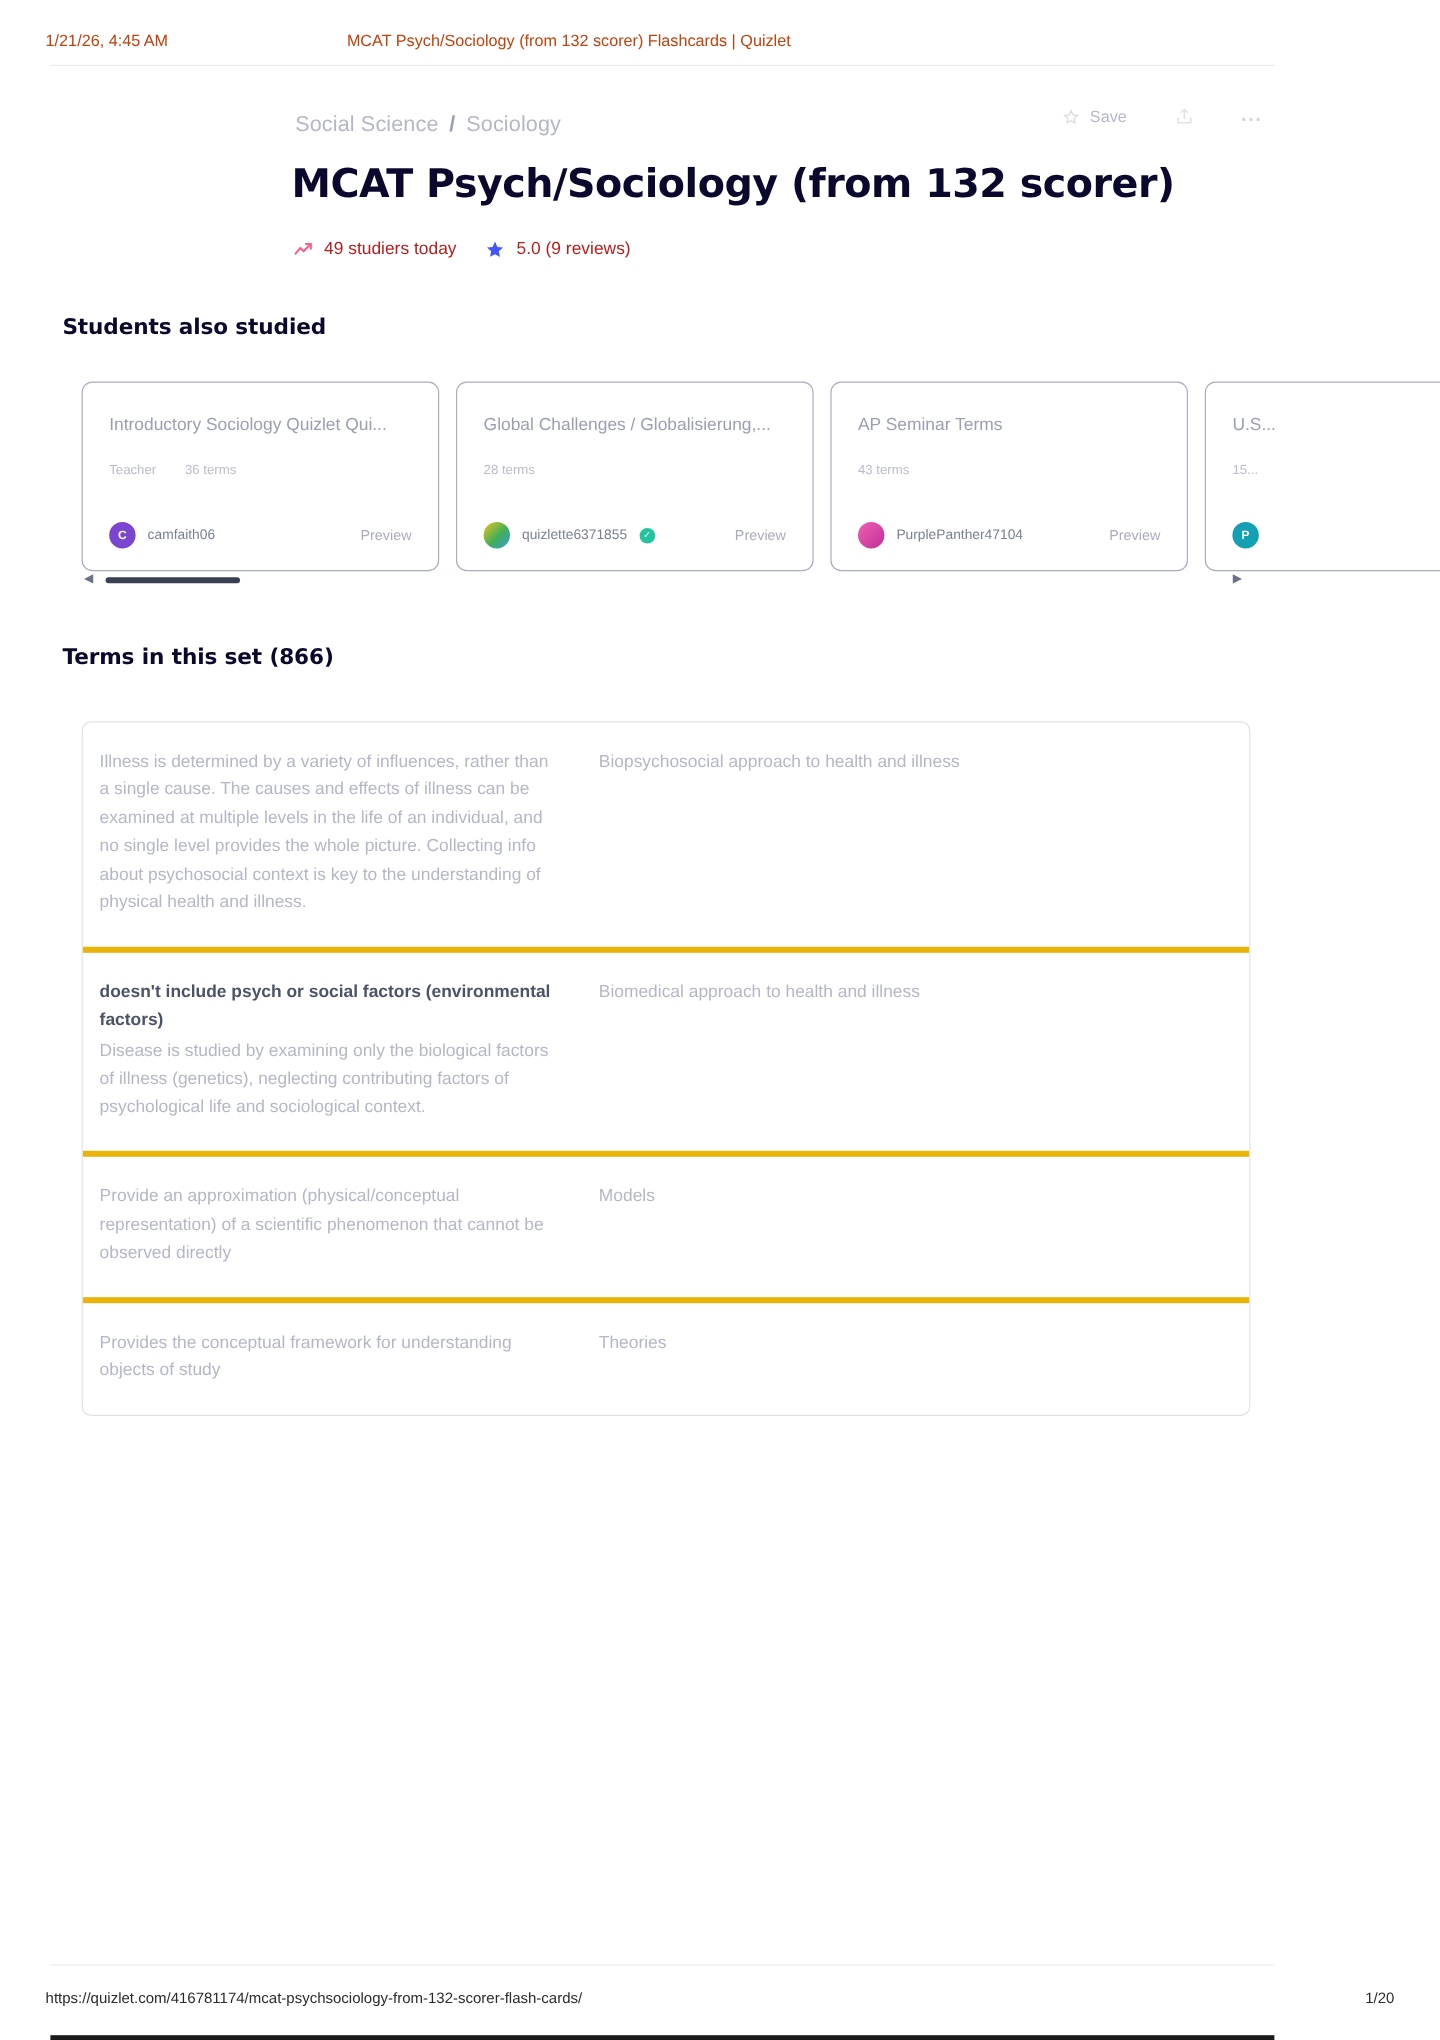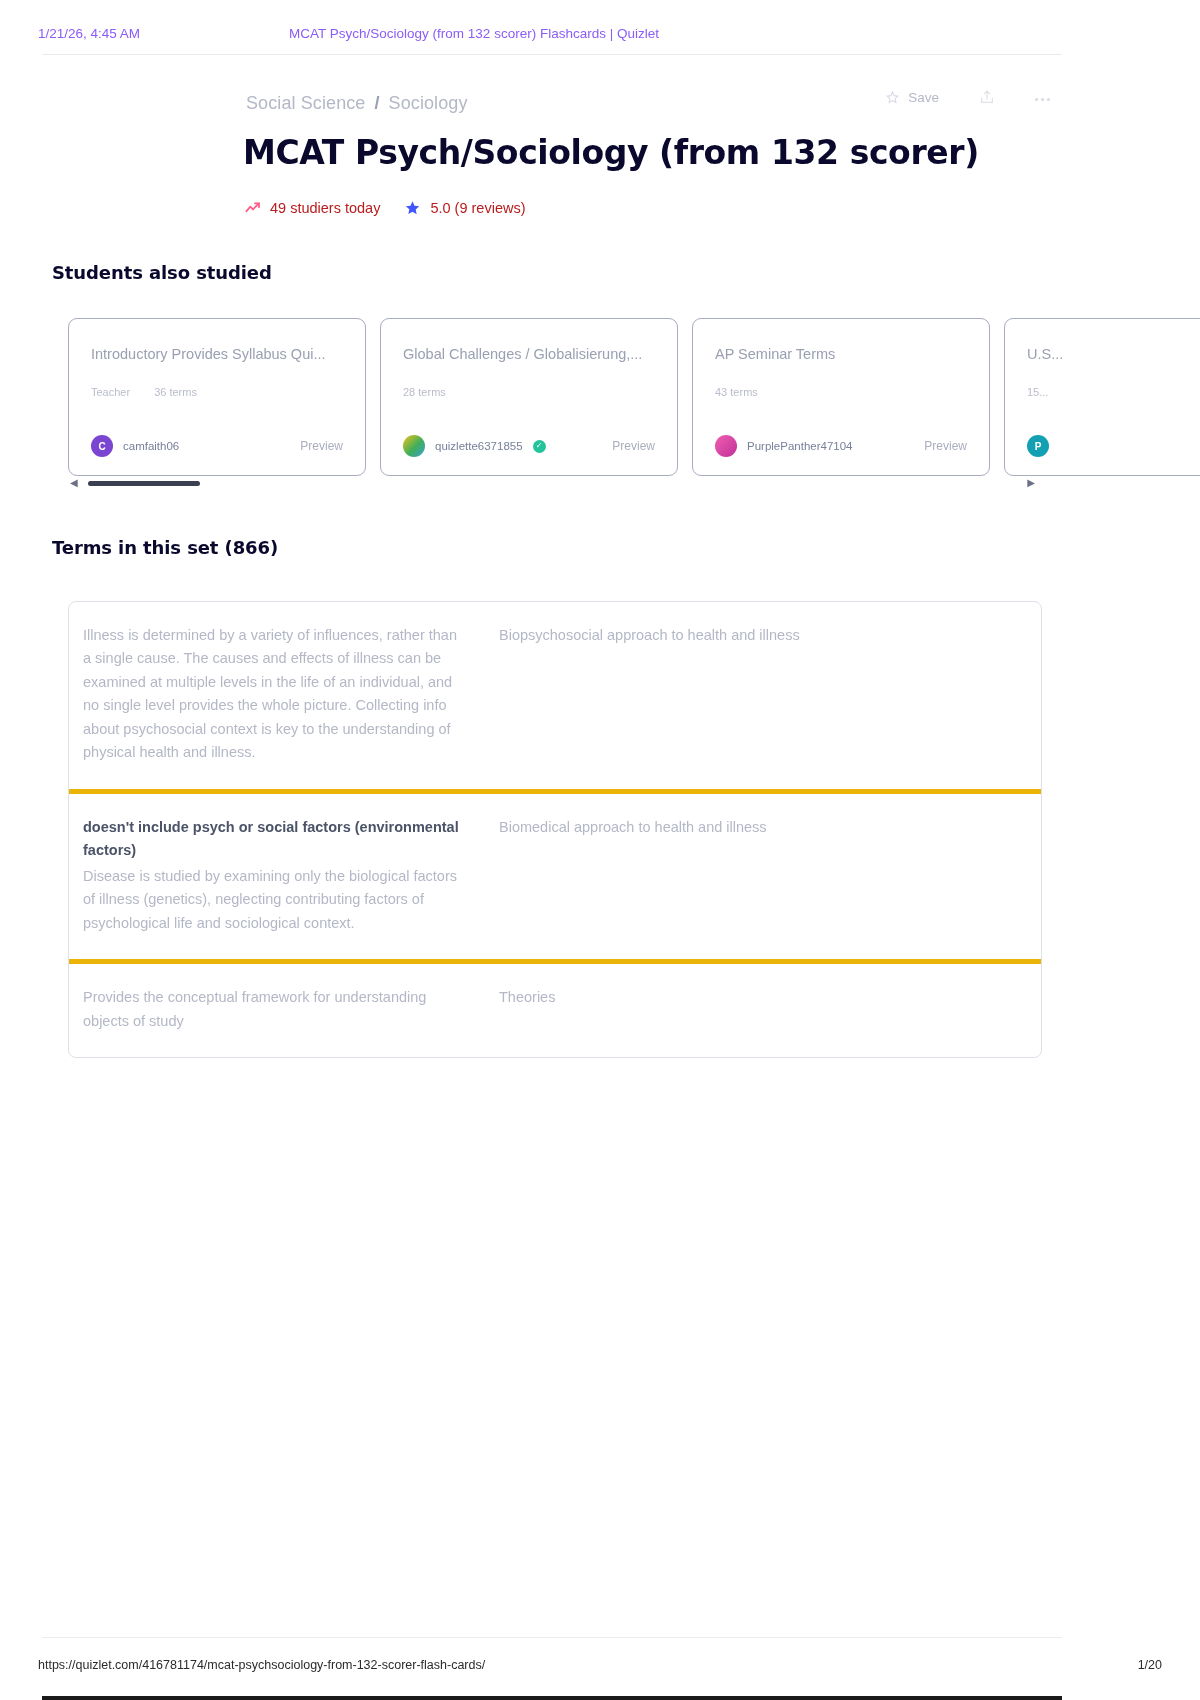--- a/index.html
+++ b/index.html
@@ -9,21 +9,21 @@
     font-family: "Liberation Sans", sans-serif;
     color: #2e3856;
     overflow: hidden;
   }
   .page { position: relative; width: 1200px; height: 1700px; }
 
   
   .print-header {
     position: absolute; top: 26px; left: 0; width: 948px;
     display: flex; align-items: center;
-    font-size: 13.5px; color: #8b5cf6;
+    font-size: 13.5px; color: #c2410c;
     font-family: "Liberation Sans", sans-serif;
   }
   .print-date { margin-left: 38px; white-space: nowrap; }
   .print-title {
     position: absolute; left: 0; right: 0; text-align: center;
     white-space: nowrap;
   }
   .header-rule {
     position: absolute; top: 54px; left: 42px; width: 1020px;
     height: 1px; background: #e9e9ec;
@@ -220,21 +220,21 @@
       </svg>
       <span>5.0 (9 reviews)</span>
     </span>
   </div>
 
   <h2 class="section-title" id="sas-title">Students also studied</h2>
 
   <div class="cards-strip">
 
     <div class="study-card">
-      <div class="sc-title">Introductory Provides Syllabus Qui...</div>
+      <div class="sc-title">Introductory Sociology Quizlet Qui...</div>
       <div class="sc-meta">
         <span>Teacher</span>
         <span>36 terms</span>
       </div>
       <div class="sc-footer">
         <span class="avatar" style="background:#7a45d1">C</span>
         <span class="sc-user">camfaith06</span>
         <span class="sc-preview">Preview</span>
       </div>
     </div>
@@ -296,20 +296,26 @@
     </div>
 
     <div class="term-row">
       <div class="term-def">
         <b>doesn't include psych or social factors (environmental factors)</b>
         <span>Disease is studied by examining only the biological factors of illness (genetics), neglecting contributing factors of psychological life and sociological context.</span>
       </div>
       <div class="term-name">Biomedical approach to health and illness</div>
     </div>
 
+    <div class="term-row">
+      <div class="term-def">
+        <span>Provide an approximation (physical/conceptual representation) of a scientific phenomenon that cannot be observed directly</span>
+      </div>
+      <div class="term-name">Models</div>
+    </div>
 
     <div class="term-row">
       <div class="term-def">
         <span>Provides the conceptual framework for understanding objects of study</span>
       </div>
       <div class="term-name">Theories</div>
     </div>
 
   </div>
 

